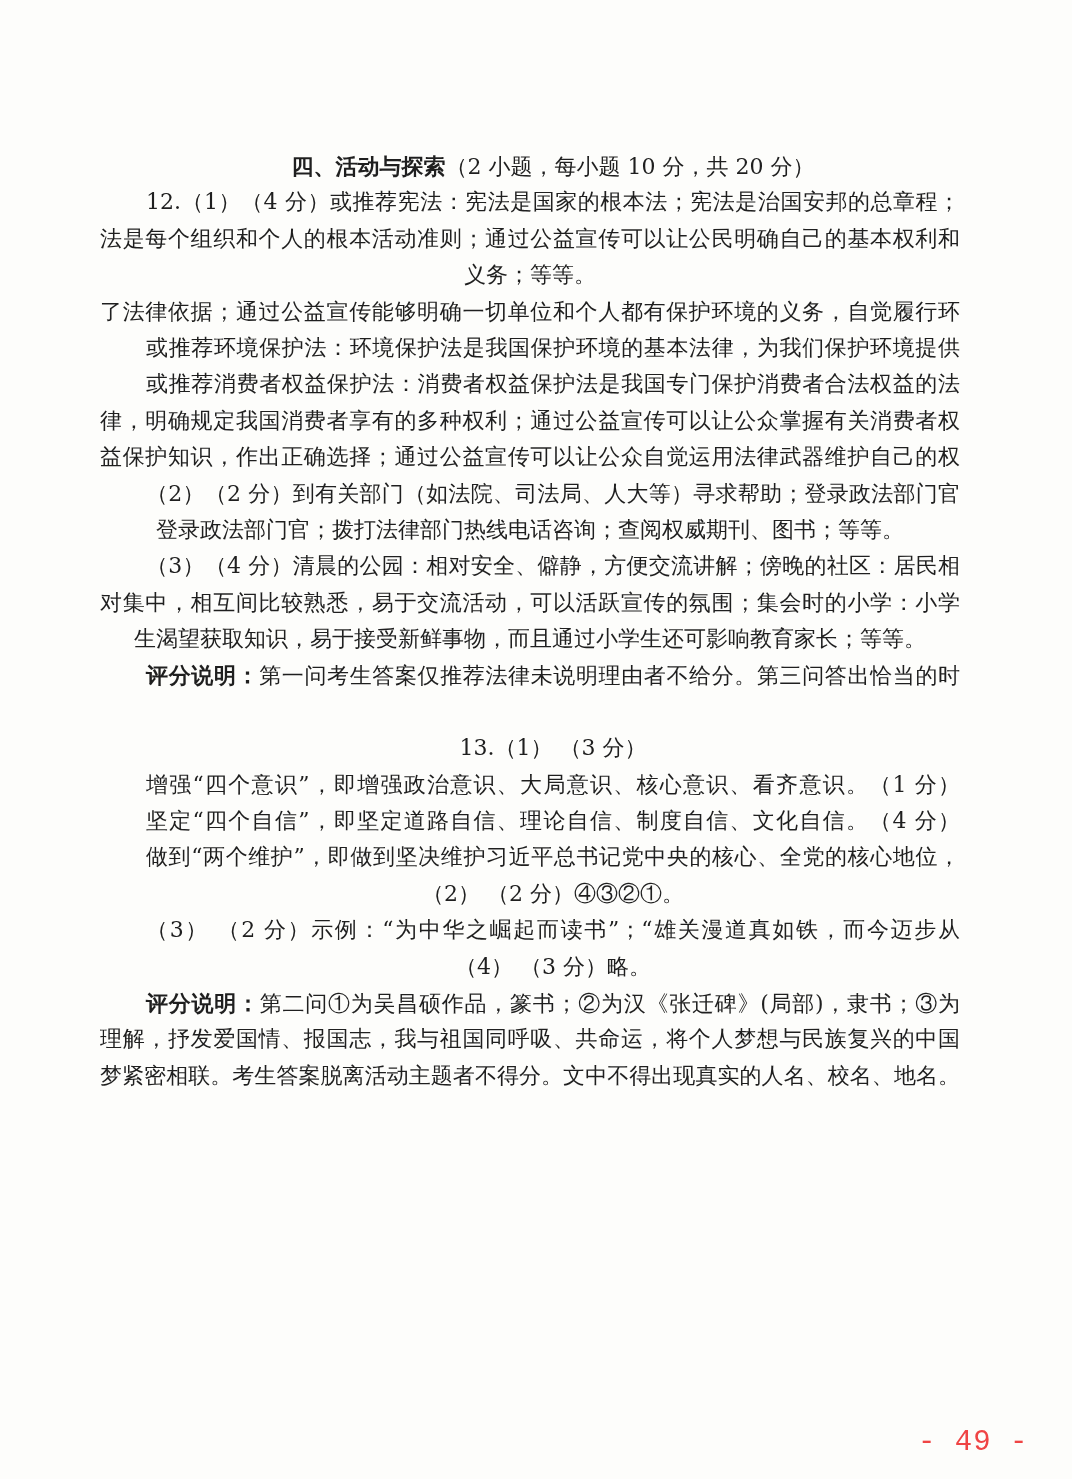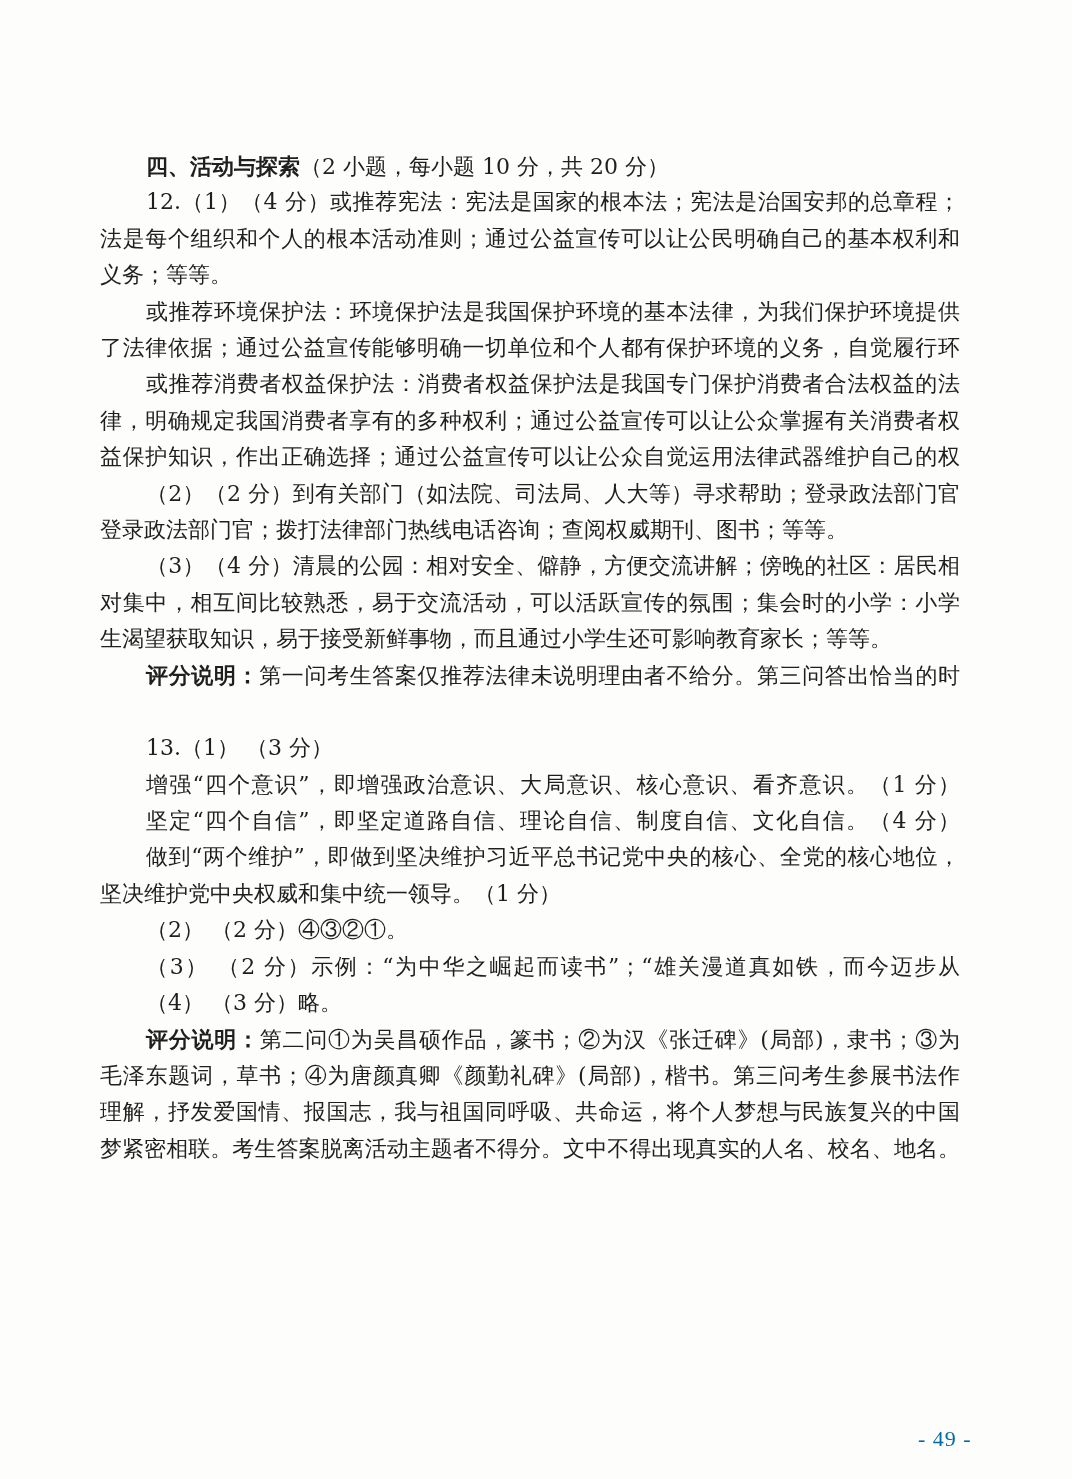--- a/index.html
+++ b/index.html
@@ -20,74 +20,72 @@
     position: absolute;
     left: 100px;
     top: 148px;
     width: 860px;
     font-size: 22px;
     line-height: 36.4px;
   }
   .line {
     height: 36.4px;
     overflow: hidden;
-    text-align: left;
+    text-align: center;
     white-space: normal;
   }
   .line.justify {
     text-align: justify;
     text-align-last: justify;
   }
   .line.indent {
     padding-left: 46px;
   }
   .line.spacer {
     height: 36.4px;
   }
   .bold {
     font-weight: 700;
   }
   .page-number {
     position: absolute;
     left: 918px;
     top: 1426px;
-    font-size: 22px;
+    font-size: 29px;
     letter-spacing: 1px;
-    color: #0369a1;
-    font-family: Liberation Serif, serif;
+    color: #ef4444;
+    font-family: Liberation Mono, monospace;
   }
 </style>
 </head>
 <body>
 
 <div class="page">
   <div class="text-column">
       <div class="line indent"><span class="bold">四、活动与探索</span><span>（2 小题，每小题 10 分，共 20 分）</span></div>
       <div class="line justify indent"><span>12.（1）（4 分）或推荐宪法：宪法是国家的根本法；宪法是治国安邦的总章程；宪</span></div>
       <div class="line justify"><span>法是每个组织和个人的根本活动准则；通过公益宣传可以让公民明确自己的基本权利和</span></div>
       <div class="line"><span>义务；等等。</span></div>
+      <div class="line justify"><span>了法律依据；通过公益宣传能够明确一切单位和个人都有保护环境的义务，自觉履行环</span></div>
       <div class="line justify indent"><span>或推荐环境保护法：环境保护法是我国保护环境的基本法律，为我们保护环境提供</span></div>
-      <div class="line justify"><span>了法律依据；通过公益宣传能够明确一切单位和个人都有保护环境的义务，自觉履行环</span></div>
       <div class="line justify indent"><span>或推荐消费者权益保护法：消费者权益保护法是我国专门保护消费者合法权益的法</span></div>
       <div class="line justify"><span>律，明确规定我国消费者享有的多种权利；通过公益宣传可以让公众掌握有关消费者权</span></div>
       <div class="line justify"><span>益保护知识，作出正确选择；通过公益宣传可以让公众自觉运用法律武器维护自己的权</span></div>
       <div class="line justify indent"><span>（2）（2 分）到有关部门（如法院、司法局、人大等）寻求帮助；登录政法部门官</span></div>
       <div class="line"><span>登录政法部门官；拨打法律部门热线电话咨询；查阅权威期刊、图书；等等。</span></div>
       <div class="line justify indent"><span>（3）（4 分）清晨的公园：相对安全、僻静，方便交流讲解；傍晚的社区：居民相</span></div>
       <div class="line justify"><span>对集中，相互间比较熟悉，易于交流活动，可以活跃宣传的氛围；集会时的小学：小学</span></div>
       <div class="line"><span>生渴望获取知识，易于接受新鲜事物，而且通过小学生还可影响教育家长；等等。</span></div>
       <div class="line justify indent"><span class="bold">评分说明：</span><span>第一问考生答案仅推荐法律未说明理由者不给分。第三问答出恰当的时</span></div>
       <div class="line spacer"></div>
       <div class="line indent"><span>13.（1） （3 分）</span></div>
       <div class="line justify indent"><span>增强“四个意识”，即增强政治意识、大局意识、核心意识、看齐意识。（1 分）</span></div>
       <div class="line justify indent"><span>坚定“四个自信”，即坚定道路自信、理论自信、制度自信、文化自信。（4 分）</span></div>
       <div class="line justify indent"><span>做到“两个维护”，即做到坚决维护习近平总书记党中央的核心、全党的核心地位，</span></div>
-      <div class="line"><span>坚决维护党中央权威和集中统一领导。（1 分）</span></div>
       <div class="line indent"><span>（2） （2 分）④③②①。</span></div>
       <div class="line justify indent"><span>（3） （2 分）示例：“为中华之崛起而读书”；“雄关漫道真如铁，而今迈步从</span></div>
       <div class="line indent"><span>（4） （3 分）略。</span></div>
       <div class="line justify indent"><span class="bold">评分说明：</span><span>第二问①为吴昌硕作品，篆书；②为汉《张迁碑》(局部)，隶书；③为</span></div>
-      <div class="line justify"><span>毛泽东题词，草书；④为唐颜真卿《颜勤礼碑》(局部)，楷书。第三问考生参展书法作</span></div>
       <div class="line justify"><span>理解，抒发爱国情、报国志，我与祖国同呼吸、共命运，将个人梦想与民族复兴的中国</span></div>
       <div class="line justify"><span>梦紧密相联。考生答案脱离活动主题者不得分。文中不得出现真实的人名、校名、地名。</span></div>
     </div>
   <div class="page-number">- 49 -</div>
 </div>
 
 </body></html>

